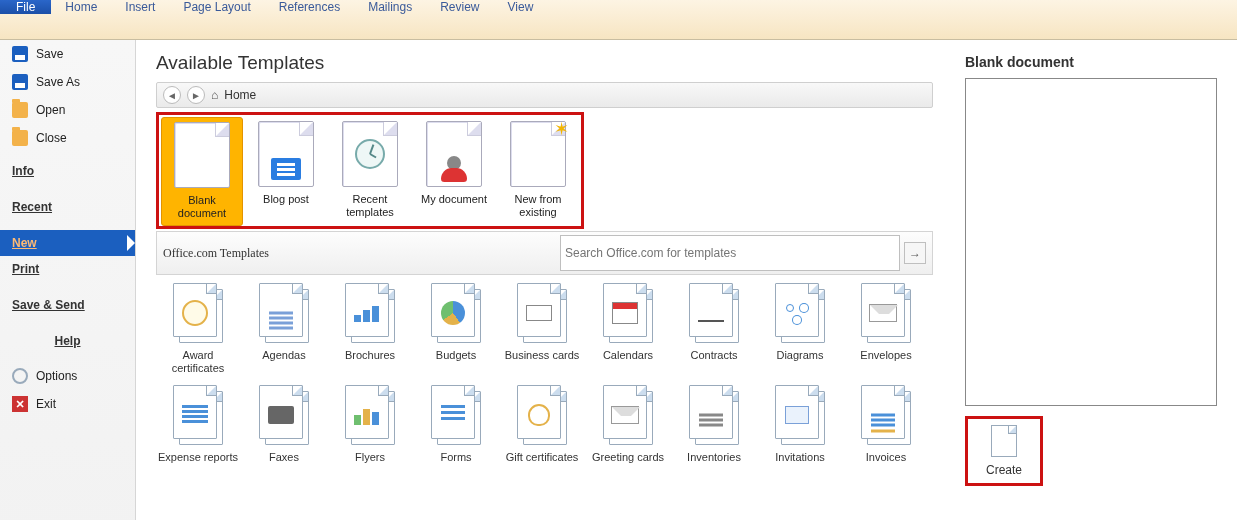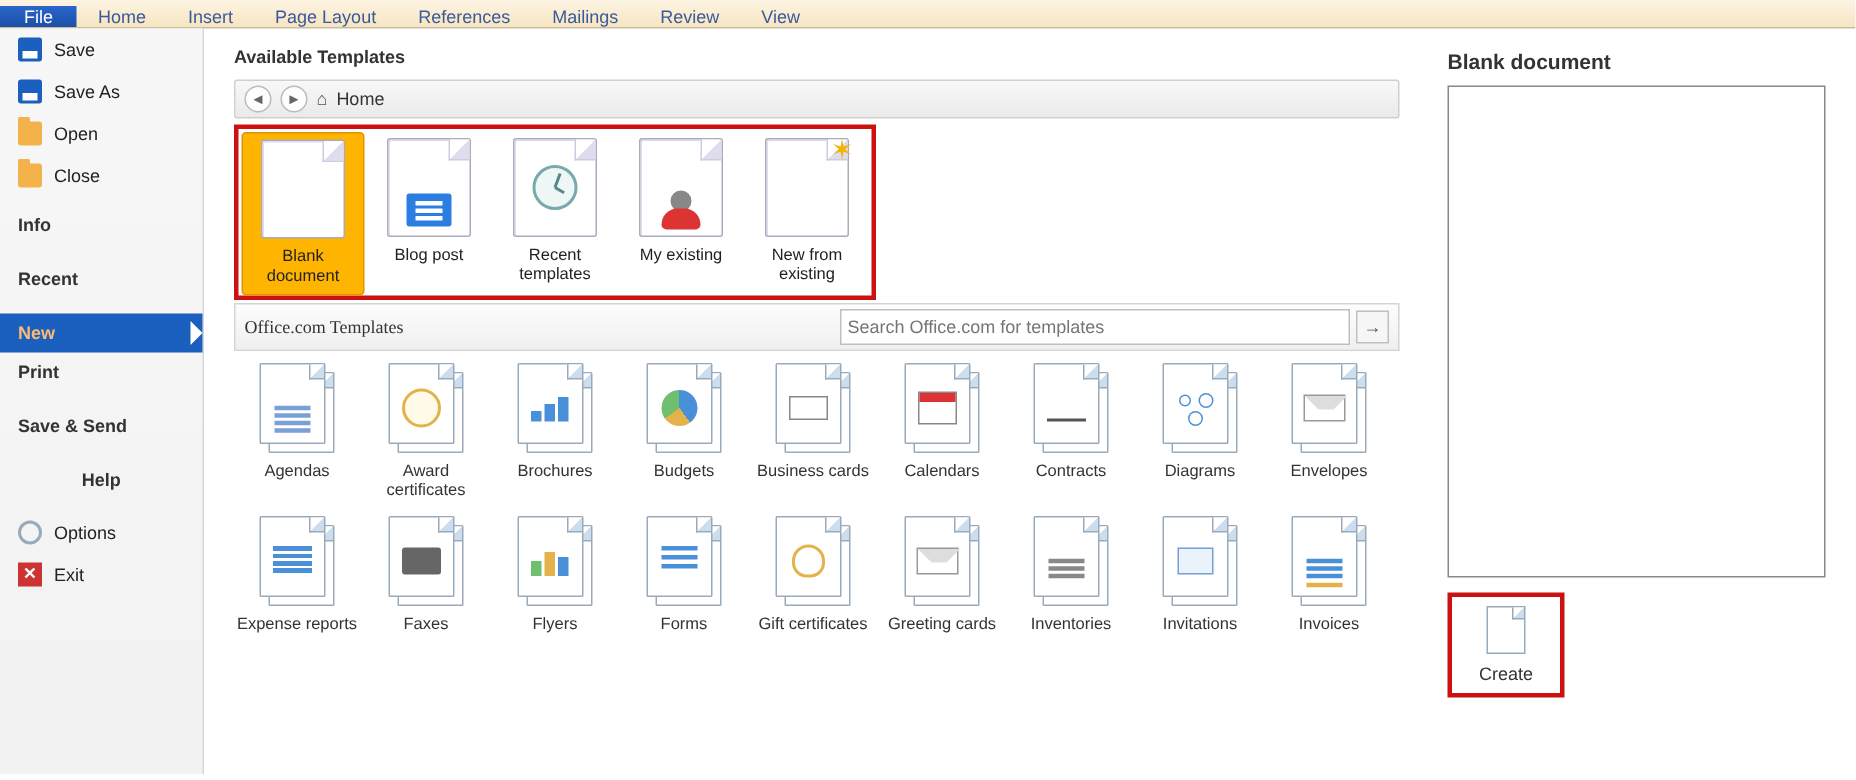--- a/index.html
+++ b/index.html
@@ -1,32 +1,32 @@
 <!DOCTYPE html>
 <html><head>
 <meta charset="utf-8">
 <style>
 * { box-sizing: border-box; margin: 0; padding: 0; font-family: "Segoe UI", Tahoma, sans-serif; }
 body { width: 1237px; height: 520px; background: #fff; font-size: 12px; color: #333; overflow: hidden; }
 
 
-.ribbon { height: 19px; background: linear-gradient(#fdf4e3,#f7e5c2); border-bottom: 1px solid #c8bda1; display: flex; align-items: flex-end; }
+.ribbon { height: 40px; background: linear-gradient(#fdf4e3,#f7e5c2); border-bottom: 1px solid #c8bda1; display: flex; align-items: flex-start; }
 .ribbon .tab { padding: 0 14px; display: flex; align-items: center; color: #3a5a9a; cursor: pointer; }
 .ribbon .tab.file { background: linear-gradient(#2a66c9,#1b4fa8); color: #fff; font-weight: normal; padding: 0 16px; }
 
 
 .layout { display: flex; height: calc(520px - 23px); }
 .side { width: 136px; background: linear-gradient(#f7f7f7,#f2f2f2); border-right: 1px solid #d6d6d6; padding-top: 0; position: relative; }
 .side .item { display: flex; align-items: center; gap: 8px; padding: 6px 12px; color: #222; cursor: pointer; position: relative; }
-.side .item.noicon { font-weight: bold; color: #333; }
+.side .item.noicon { font-weight: bold; color: #333; text-decoration: underline; }
 .side .item.sel { background: #1b5fbf; color: #fdba74; }
 .side .item.sel::after { content: ""; position: absolute; right: -8px; top: 50%; margin-top: -8px; border: 8px solid transparent; border-left-color: #fff; filter: drop-shadow(-1px 0 0 #1b5fbf); }
 
 .main { flex: 1; padding: 12px 14px 0 20px; overflow: hidden; }
-.main h2 { font-size: 12px; font-weight: bold; margin-bottom: 8px; }
+.main h2 { font-size: 19px; font-weight: normal; margin-bottom: 8px; }
 .crumb { height: 26px; background: linear-gradient(#f8f8f8,#eaeaea); border: 1px solid #cfcfcf; border-radius: 2px; display: flex; align-items: center; gap: 6px; padding: 0 6px; margin-bottom: 4px; }
 .crumb .nav { width: 18px; height: 18px; border: 1px solid #bbb; border-radius: 9px; background: #fefefe; display: flex; align-items: center; justify-content: center; font-size: 10px; color: #666; }
 .crumb .home-ic { font-size: 12px; color: #555; }
 .crumb .txt { font-size: 12px; color: #333; }
 
 .row1-wrap { border: 3px solid #c11; padding: 2px 2px 0 2px; display: inline-block; }
 .row1 { display: flex; gap: 2px; }
 .tile { width: 82px; display: flex; flex-direction: column; align-items: center; justify-content: flex-start; padding: 4px 2px 6px 2px; cursor: pointer; text-align: center; }
 .tile .doc { width: 56px; height: 66px; background: #fff; border: 1px solid #aab; border-radius: 2px; position: relative; box-shadow: 1px 1px 0 #dde inset; }
 .tile .doc .fold { position: absolute; top: 0; right: 0; width: 14px; height: 14px; background: linear-gradient(135deg,#fff 49%, #dde 51%); border-left: 1px solid #ccd; border-bottom: 1px solid #ccd; }
@@ -40,21 +40,21 @@
 .tile .clock::after { content:""; position:absolute; left:50%; top:50%; width:2px; height:7px; background:#588; transform-origin:bottom; transform:translate(-1px,-7px) rotate(120deg);}
 .tile .monitor { position:absolute; bottom:4px; left:50%; transform:translateX(-50%); width:30px; height:22px; background:#1d5fd6; border:2px solid #333; border-radius:2px;}
 .tile .monitor::after{content:"";position:absolute;left:50%;bottom:-6px;width:14px;height:4px;background:#333;transform:translateX(-50%);}
 .tile .person{position:absolute;bottom:4px;left:50%;transform:translateX(-50%);}
 .tile .person .head{width:14px;height:14px;background:#888;border-radius:50%;margin:0 auto;}
 .tile .person .body{width:26px;height:14px;background:#d33;border-radius:13px 13px 4px 4px;margin-top:-2px;}
 .tile .spark{position:absolute;top:-4px;right:-4px;color:#f3b500;font-size:18px;}
 
 .sect-hdr { display:flex; align-items:center; margin-top:2px; background: linear-gradient(#fdfdfd,#efefef); border:1px solid #d4d4d4; padding:3px 6px; }
 .sect-hdr .ttl { font-size:12px; color:#333; flex:0 0 auto; margin-right:auto;font-family:Liberation Serif, serif;}
-.sect-hdr input { width:340px; height:24px; border:1px solid #bfbfbf; padding:0 4px; font-size:12px; }
+.sect-hdr input { width:340px; height:36px; border:1px solid #bfbfbf; padding:0 4px; font-size:12px; }
 .sect-hdr .go { width:22px; height:22px; border:1px solid #bfbfbf; background:#f6f6f6; margin-left:4px; display:flex;align-items:center;justify-content:center;color:#555;font-size:12px;}
 
 .grid { display:grid; grid-template-columns: repeat(9, 84px); gap: 2px 2px; margin-top:6px; }
 .gtile { display:flex; flex-direction:column; align-items:center; padding:2px 0 6px 0; cursor:pointer;}
 .gtile .stack { width:54px; height:62px; position:relative;}
 .gtile .pg { position:absolute; width:44px; height:54px; background:#fff; border:1px solid #9ab; border-radius:1px;}
 .gtile .pg.b { left:8px; top:6px;}
 .gtile .pg.f { left:2px; top:0;}
 .gtile .pg .fold{position:absolute;top:0;right:0;width:10px;height:10px;background:linear-gradient(135deg,#fff 49%,#cde 51%);border-left:1px solid #9ab;border-bottom:1px solid #9ab;}
 .gtile .lbl { font-size:11px; text-align:center; line-height:1.15; margin-top:4px;}
@@ -192,21 +192,21 @@
           <div class="lbl">Recent templates</div>
         </div>
         <div class="tile">
           <div class="doc">
               <div class="fold"></div>
               <div class="person">
                 <div class="head"></div>
                 <div class="body"></div>
               </div>
             </div>
-          <div class="lbl">My existing</div>
+          <div class="lbl">My document</div>
         </div>
         <div class="tile">
           <div class="doc">
               <div class="fold"></div>
               <span class="spark">✶</span>
             </div>
           <div class="lbl">New from existing</div>
         </div>
       </div>
     </div>
@@ -218,36 +218,36 @@
     </div>
 
     <div class="grid" id="grid">
         <div class="gtile">
           <div class="stack">
             <div class="pg b">
               <div class="fold"></div>
             </div>
             <div class="pg f">
               <div class="fold"></div>
+              <div class="ico mini-badge"></div>
+            </div>
+          </div>
+          <div class="lbl">Award certificates</div>
+        </div>
+        <div class="gtile">
+          <div class="stack">
+            <div class="pg b">
+              <div class="fold"></div>
+            </div>
+            <div class="pg f">
+              <div class="fold"></div>
               <div class="ico mini-lines"></div>
             </div>
           </div>
           <div class="lbl">Agendas</div>
-        </div>
-        <div class="gtile">
-          <div class="stack">
-            <div class="pg b">
-              <div class="fold"></div>
-            </div>
-            <div class="pg f">
-              <div class="fold"></div>
-              <div class="ico mini-badge"></div>
-            </div>
-          </div>
-          <div class="lbl">Award certificates</div>
         </div>
         <div class="gtile">
           <div class="stack">
             <div class="pg b">
               <div class="fold"></div>
             </div>
             <div class="pg f">
               <div class="fold"></div>
               <div class="ico mini-chart"></div>
             </div>

